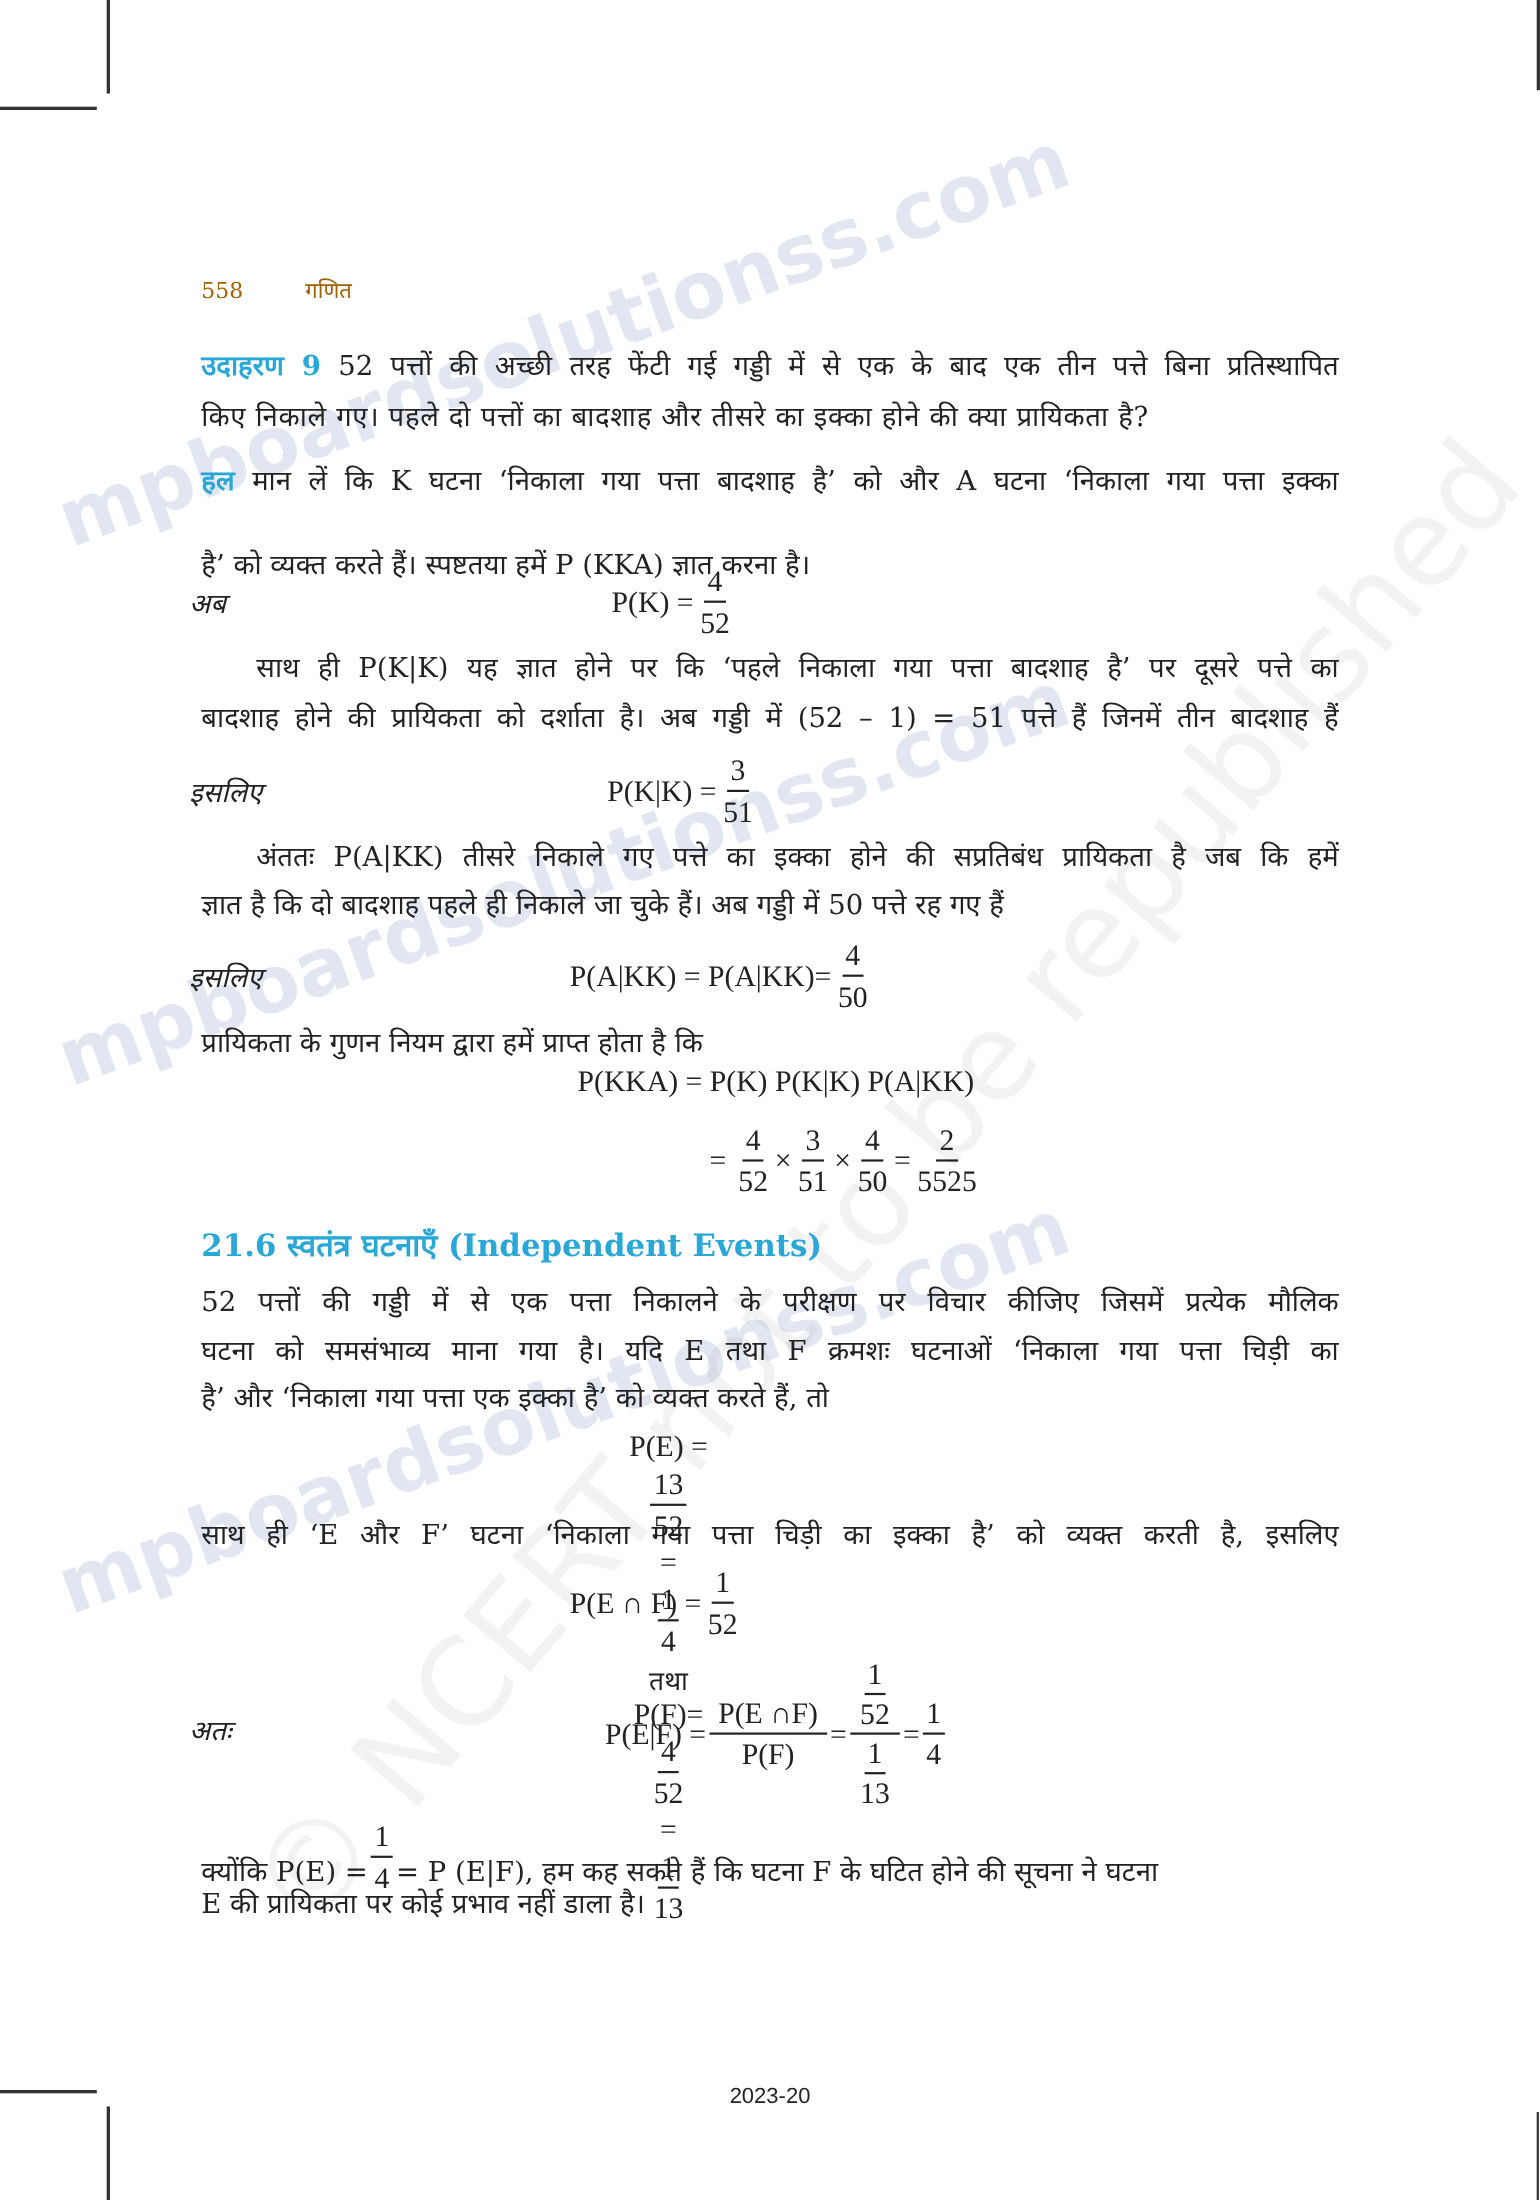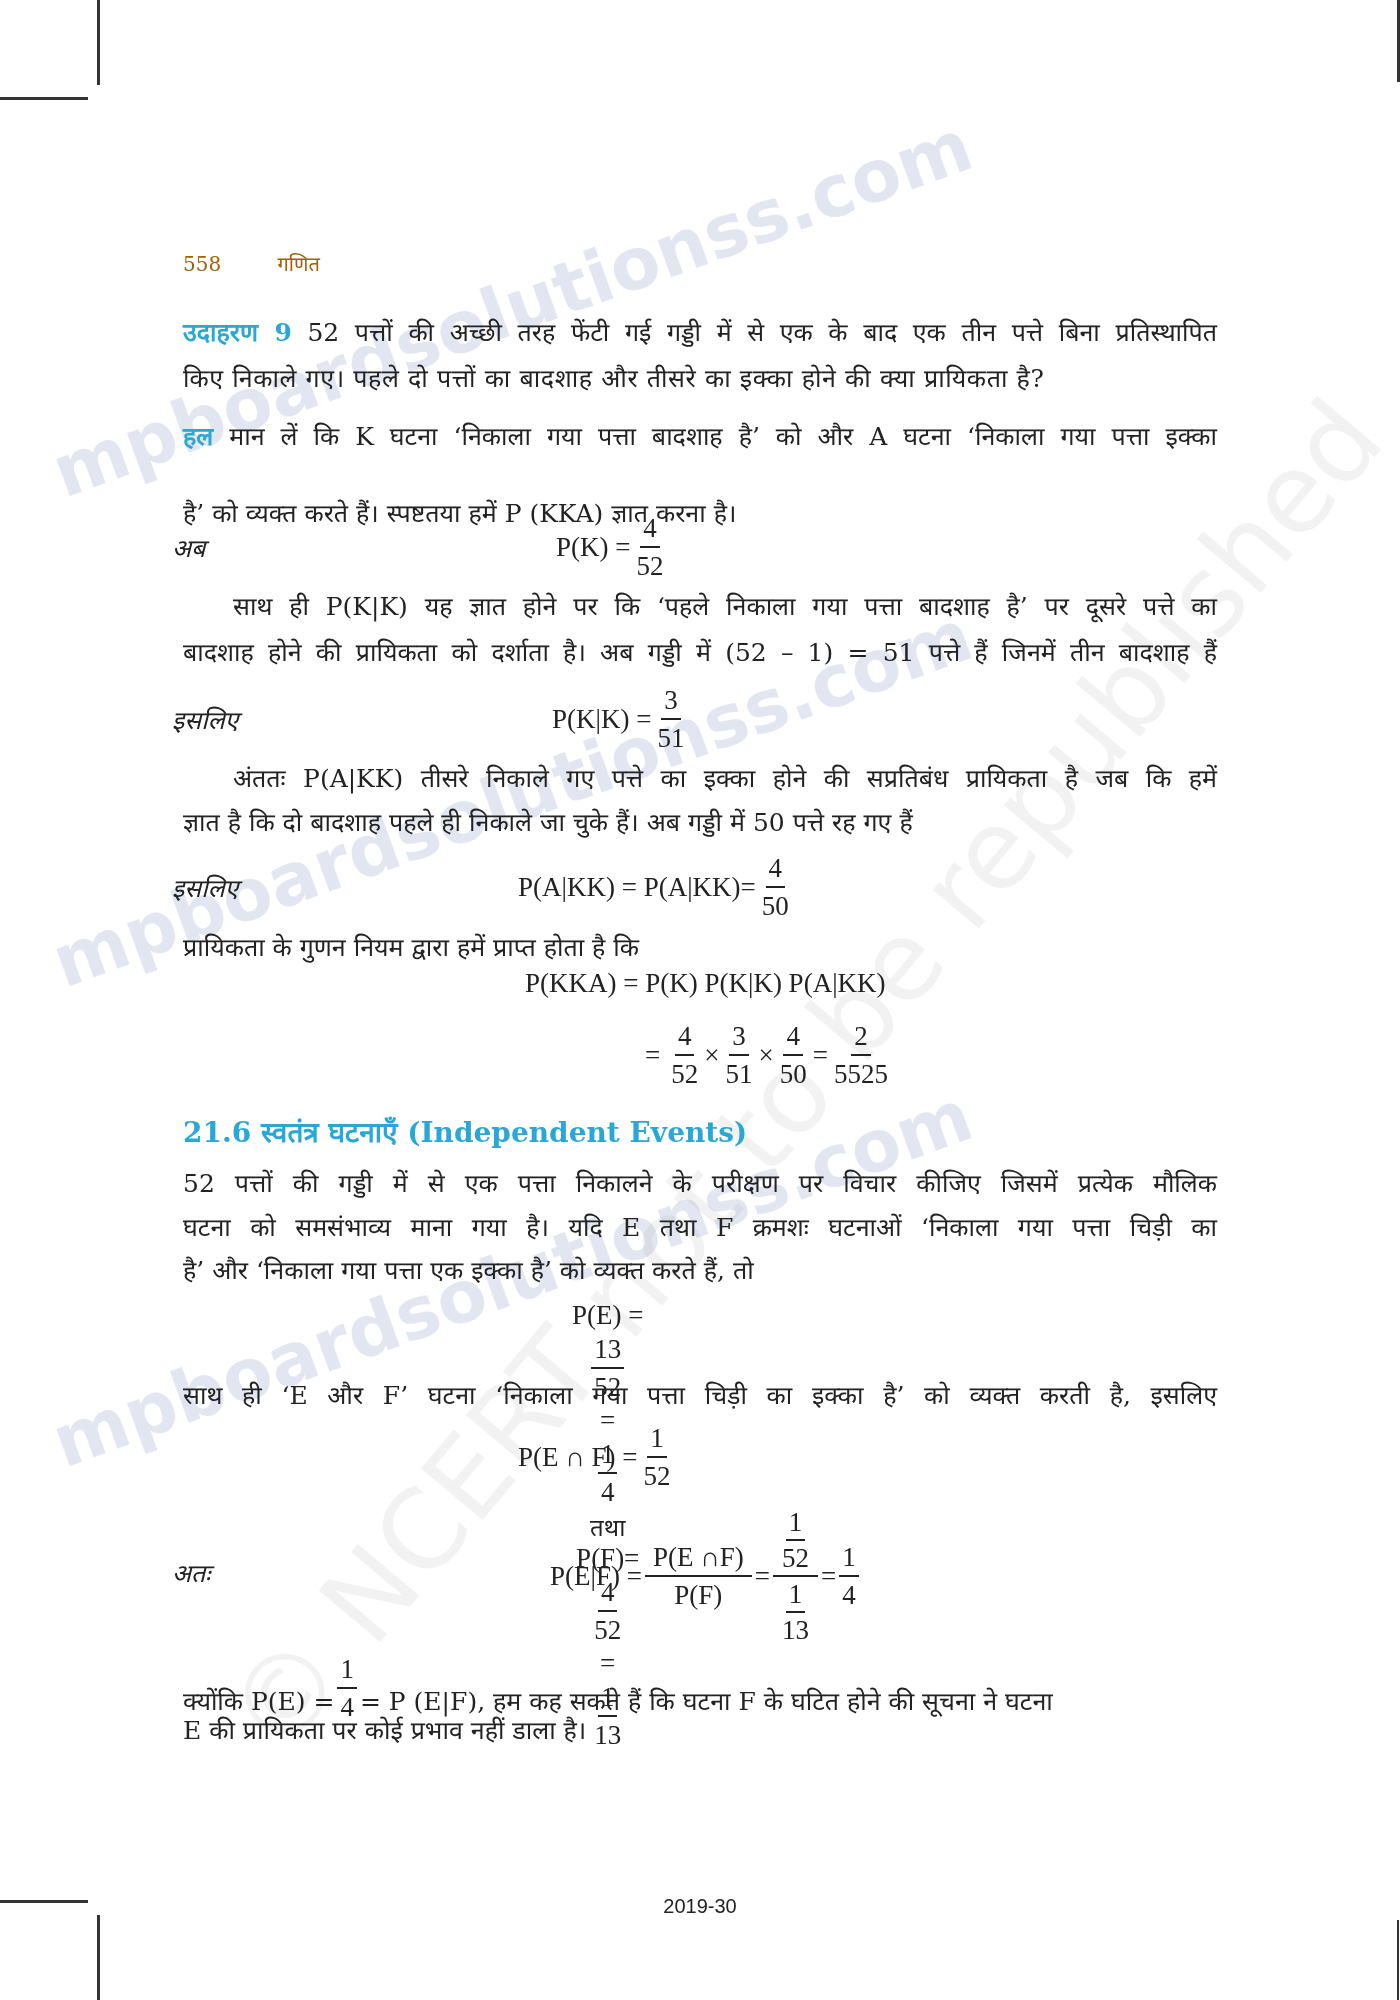--- a/index.html
+++ b/index.html
@@ -189,13 +189,13 @@
 <div class="line" style="top:1651px;display:flex;align-items:flex-end;white-space:nowrap;">
   <span>क्योंकि P(E) =</span>
   <span class="frac" style="font-family:'Liberation Serif',serif;font-size:27px;">
       <span class="n">1</span>
       <span class="d">4</span>
     </span>
   <span style="flex:1;">= P (E|F), हम कह सकते हैं कि घटना F के घटित होने की सूचना ने घटना</span>
 </div>
 <div class="line" style="top:1708px;">E की प्रायिकता पर कोई प्रभाव नहीं डाला है।</div>
 
-<div class="footer">2019-30</div>
+<div class="footer">2023-20</div>
 
 </body></html>

